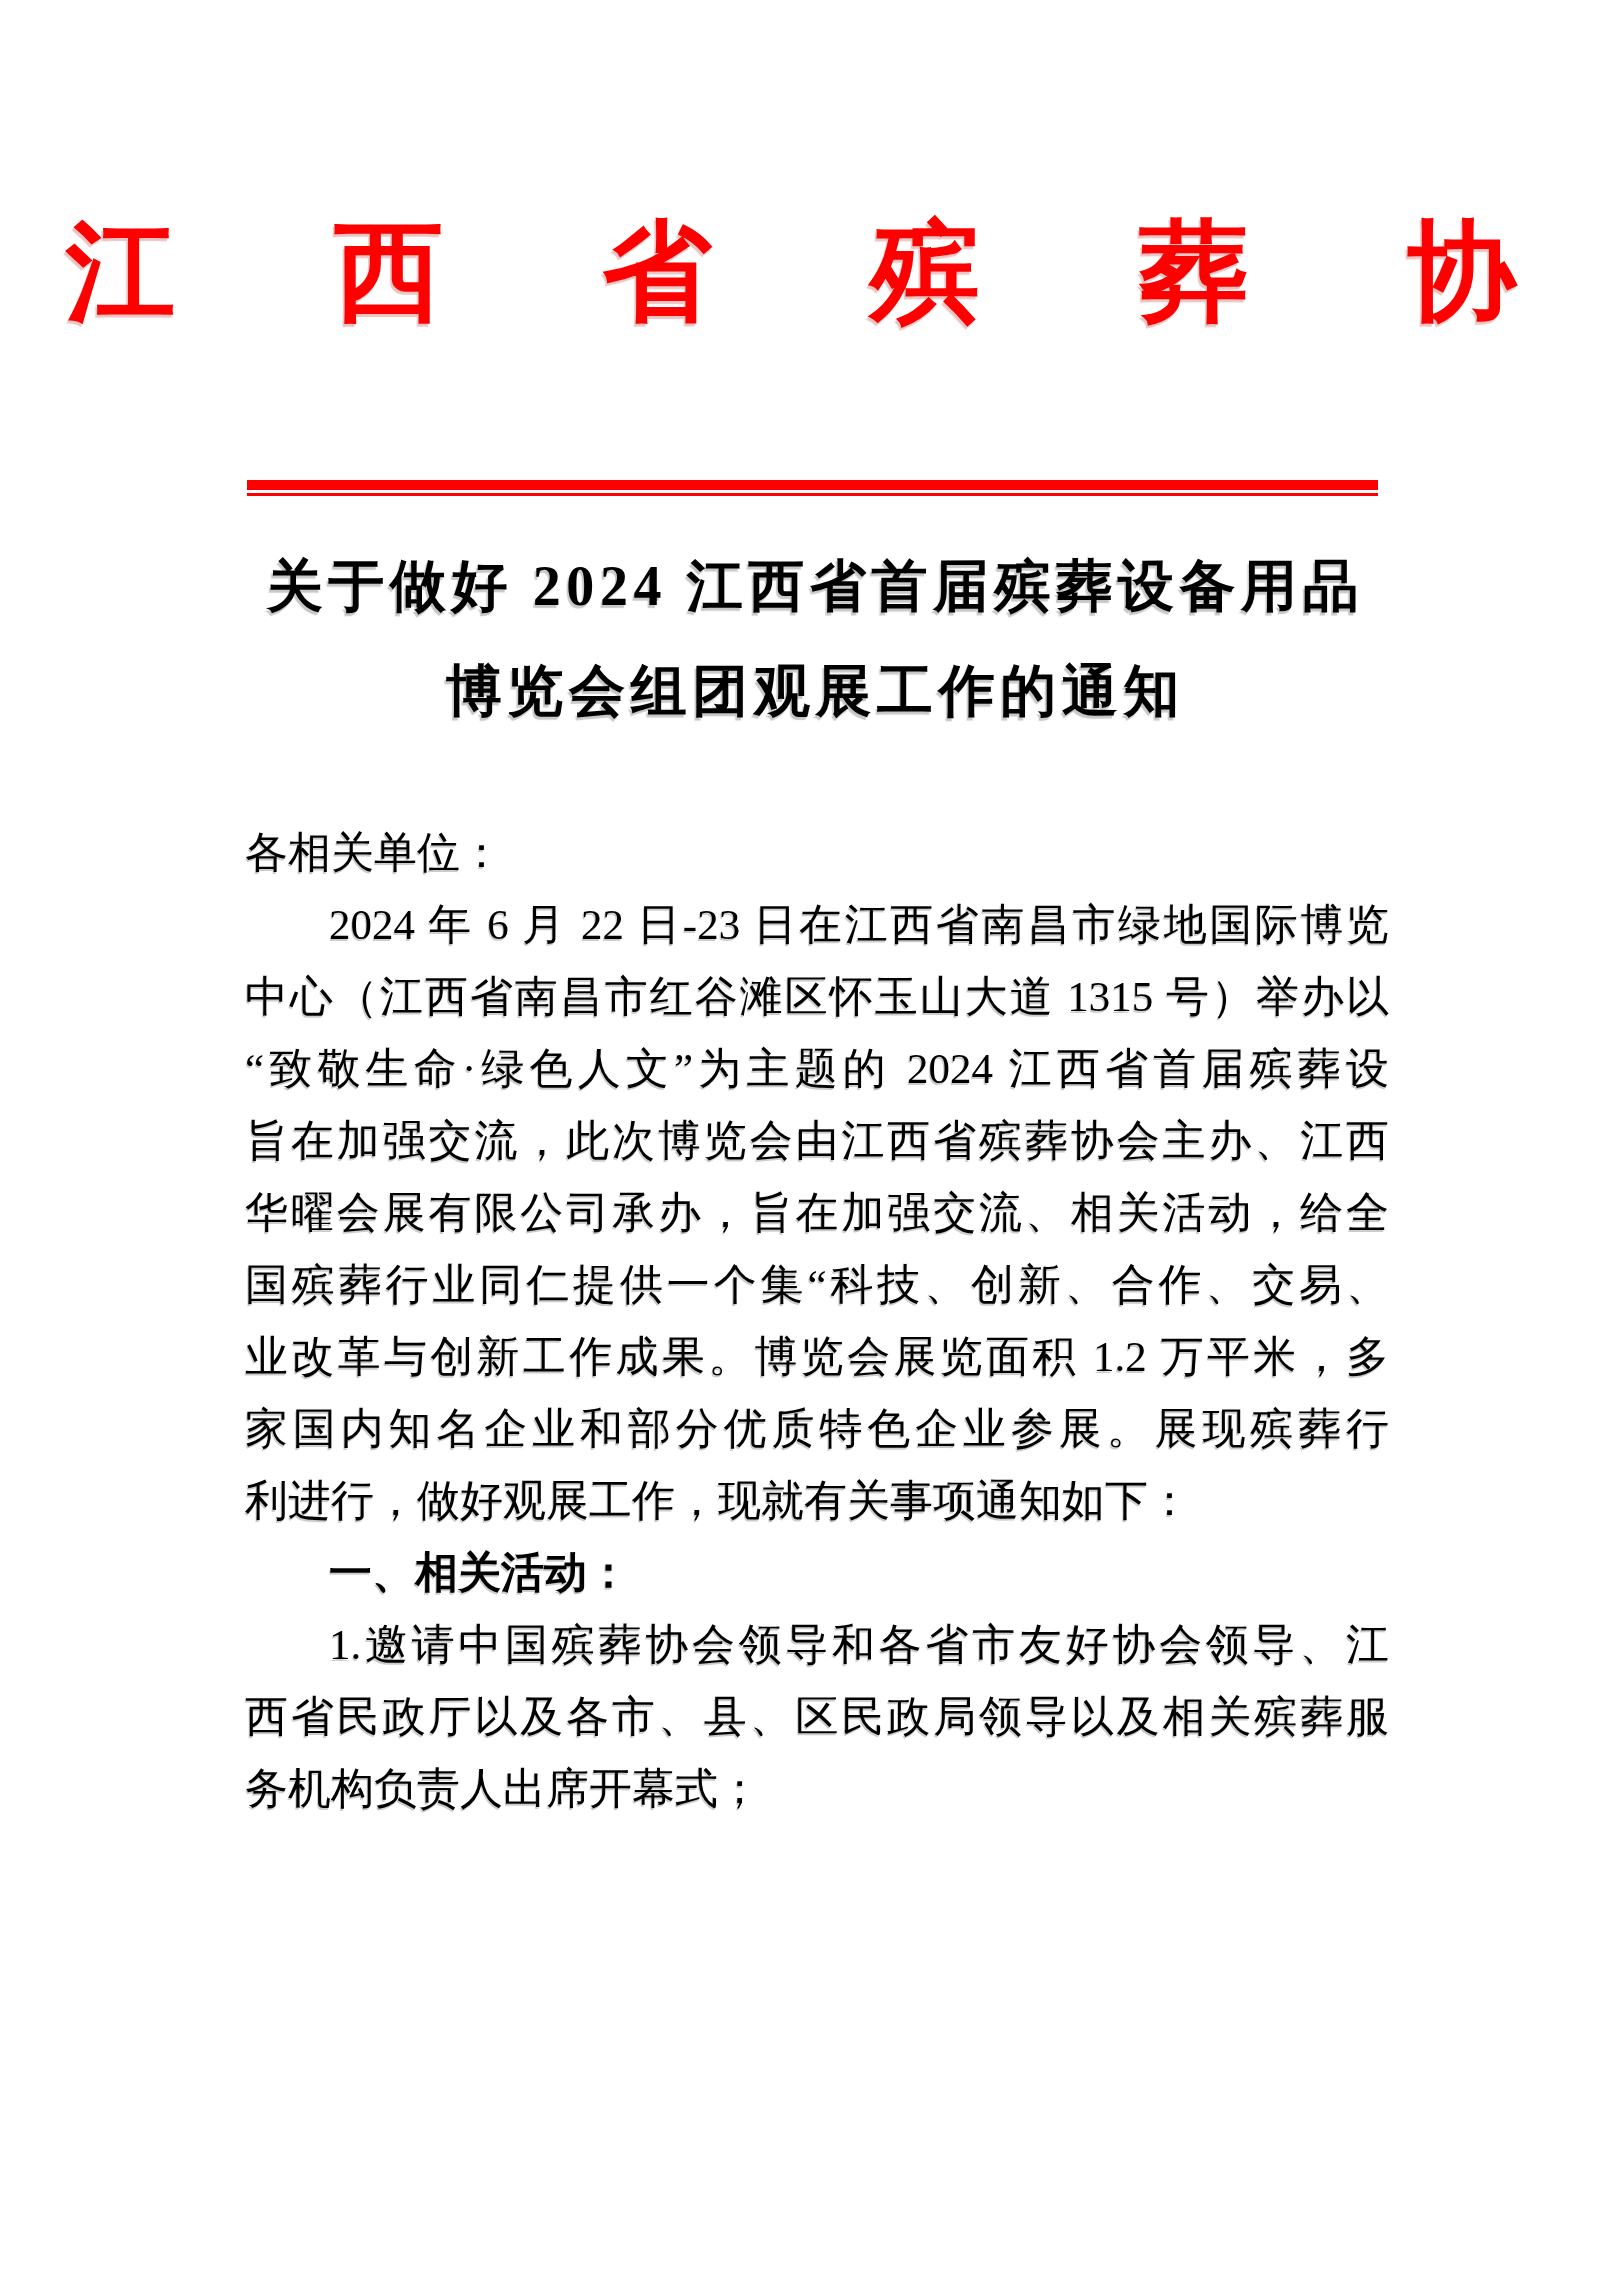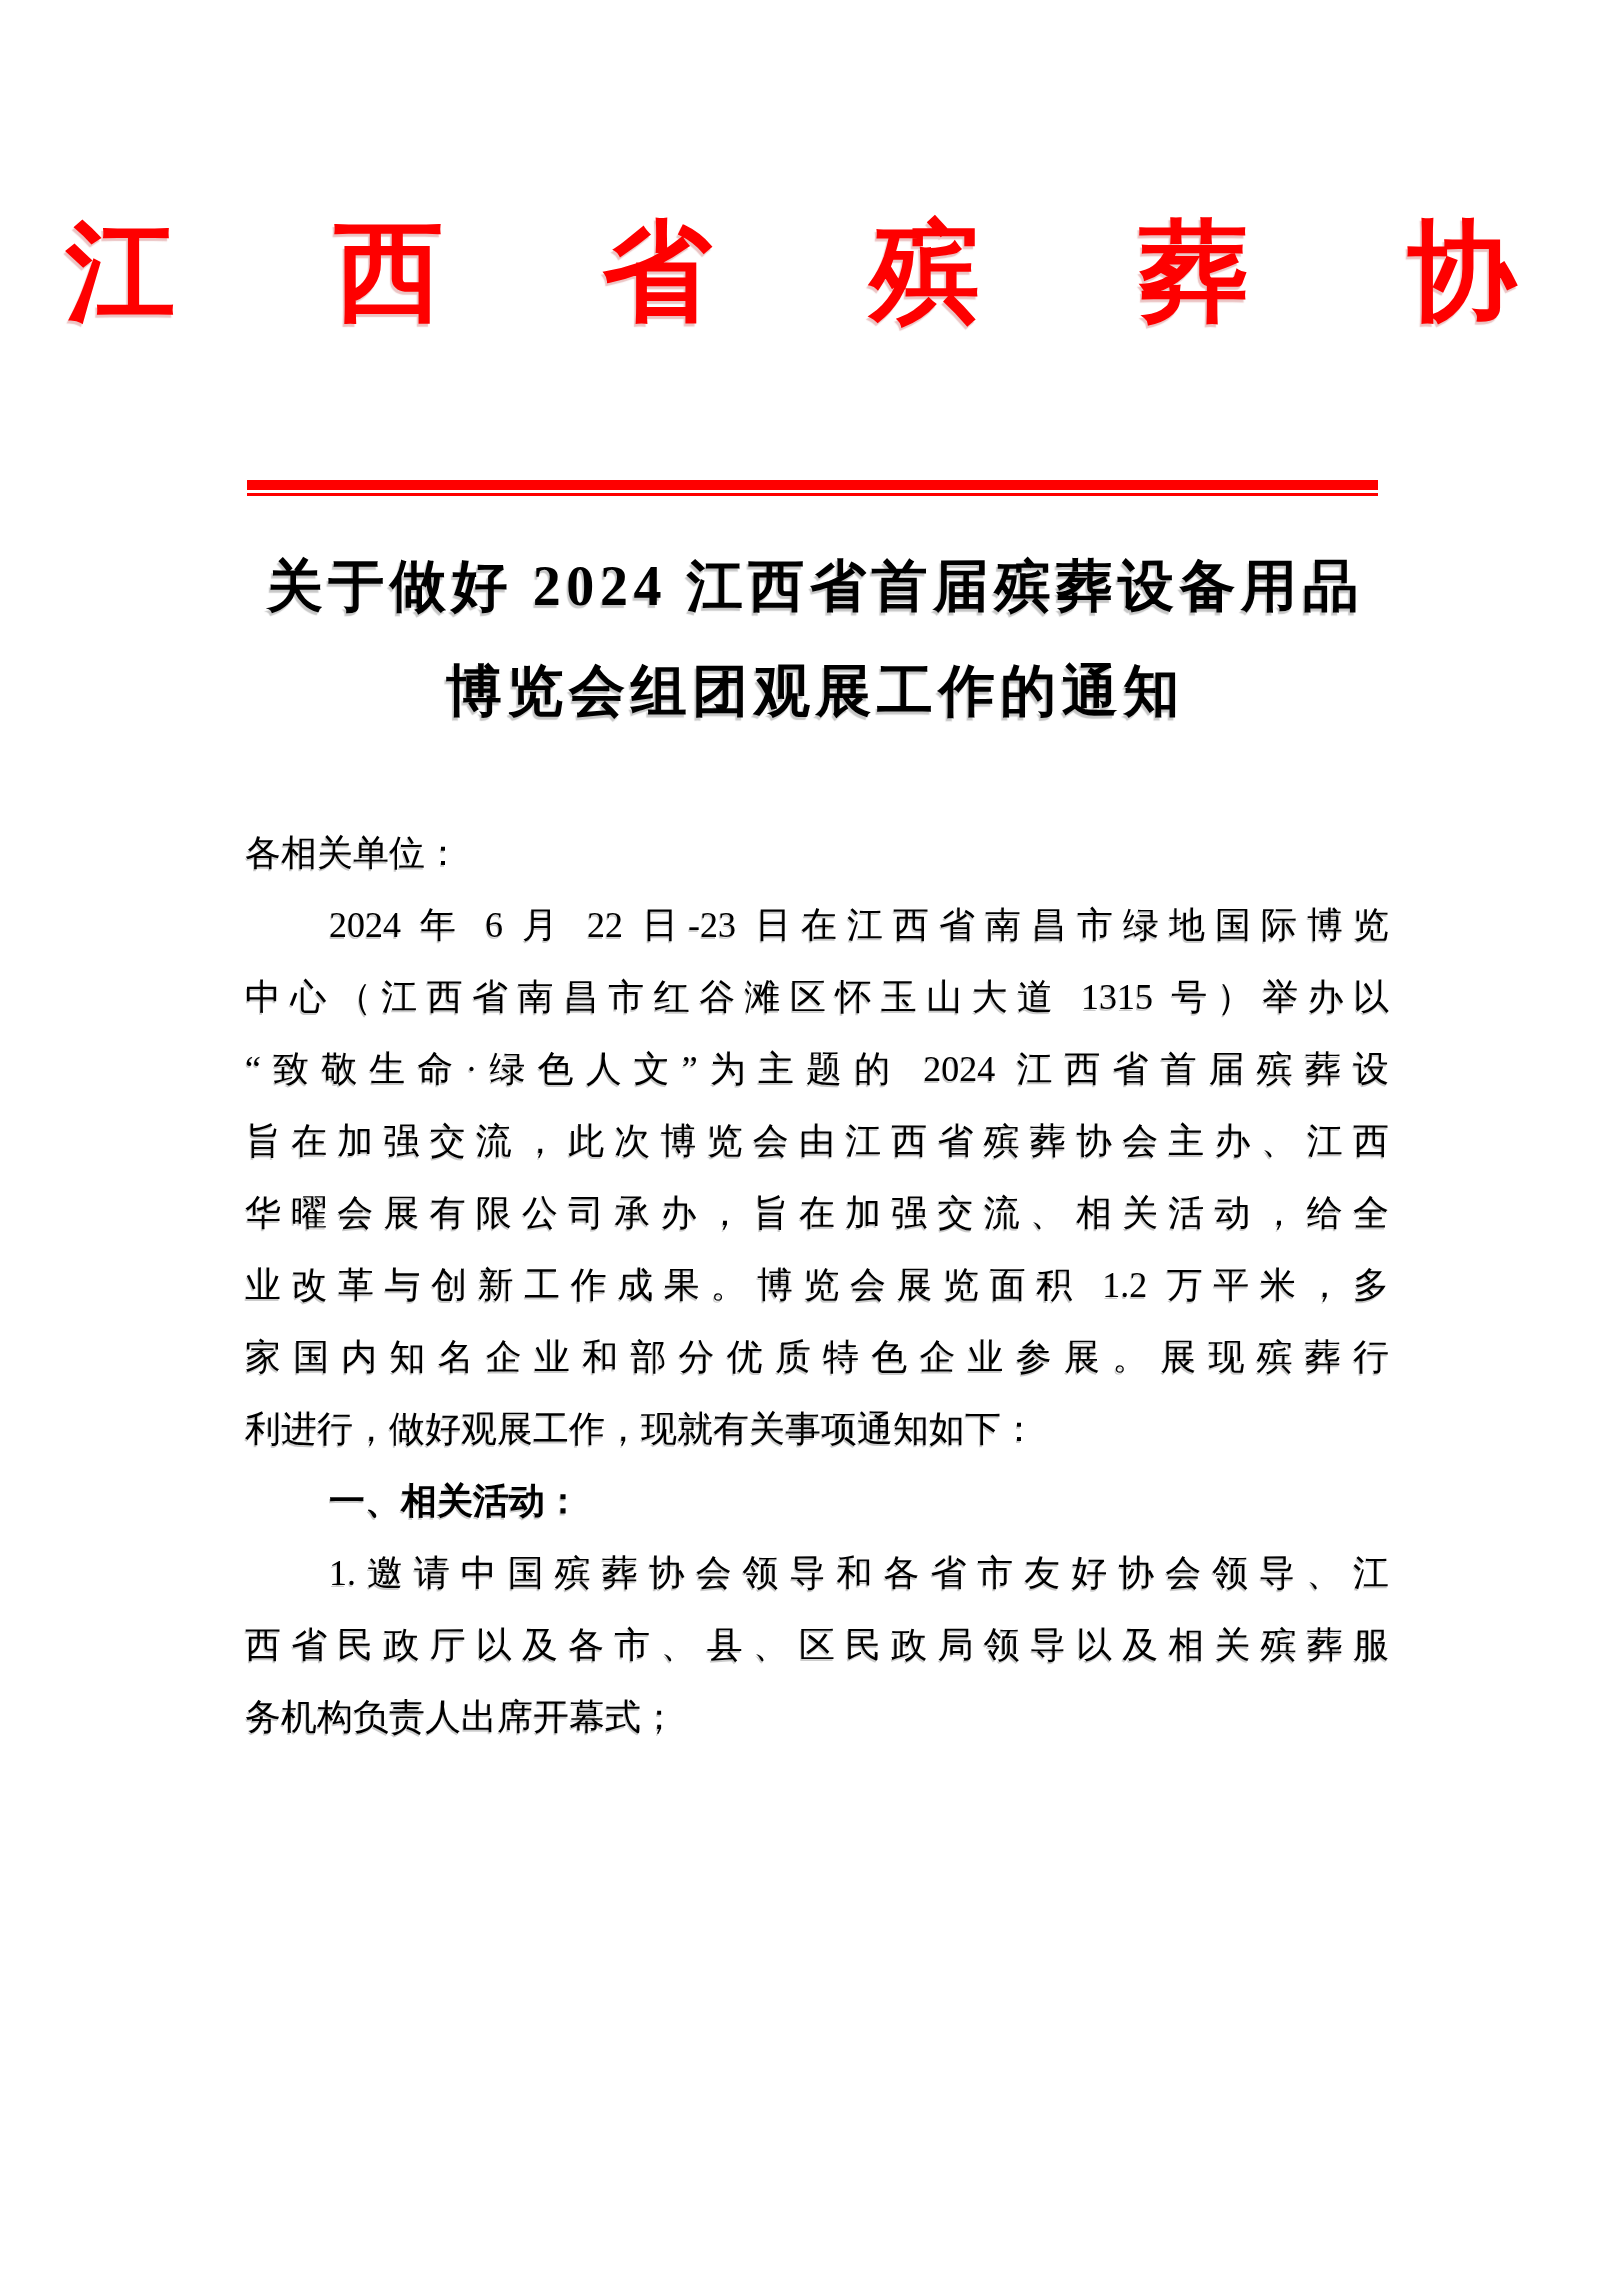--- a/index.html
+++ b/index.html
@@ -67,21 +67,21 @@
     letter-spacing: 5.6px;
     white-space: nowrap;
     text-shadow: -1.7px 2.8px 1.1px rgba(0, 0, 0, 0.22);
   }
   
   .body-text {
     position: absolute;
     top: 817px;
     left: 245px;
     width: 1144px;
-    font-size: 36px;
+    font-size: 43px;
     line-height: 72px;
     text-shadow: -1.1px 2.2px 0.6px rgba(0, 0, 0, 0.20);
   }
   .body-text .line {
     height: 72px;
   }
   .body-text .line.justify {
     text-align: justify;
     text-align-last: justify;
   }
@@ -109,20 +109,21 @@
     <div>博览会组团观展工作的通知</div>
   </div>
 
   <div class="body-text">
       <div class="line">各相关单位：</div>
       <div class="line indent justify">2024 年 6 月 22 日-23 日在江西省南昌市绿地国际博览</div>
       <div class="line justify">中心（江西省南昌市红谷滩区怀玉山大道 1315 号）举办以</div>
       <div class="line justify">“致敬生命·绿色人文”为主题的 2024 江西省首届殡葬设</div>
       <div class="line justify">旨在加强交流，此次博览会由江西省殡葬协会主办、江西</div>
       <div class="line justify">华曜会展有限公司承办，旨在加强交流、相关活动，给全</div>
+      <div class="line justify">国殡葬行业同仁提供一个集“科技、创新、合作、交易、</div>
       <div class="line justify">业改革与创新工作成果。博览会展览面积 1.2 万平米，多</div>
       <div class="line justify">家国内知名企业和部分优质特色企业参展。展现殡葬行</div>
       <div class="line">利进行，做好观展工作，现就有关事项通知如下：</div>
       <div class="line indent bold">一、相关活动：</div>
       <div class="line indent justify">1.邀请中国殡葬协会领导和各省市友好协会领导、江</div>
       <div class="line justify">西省民政厅以及各市、县、区民政局领导以及相关殡葬服</div>
       <div class="line">务机构负责人出席开幕式；</div>
     </div>
 
 </div>

